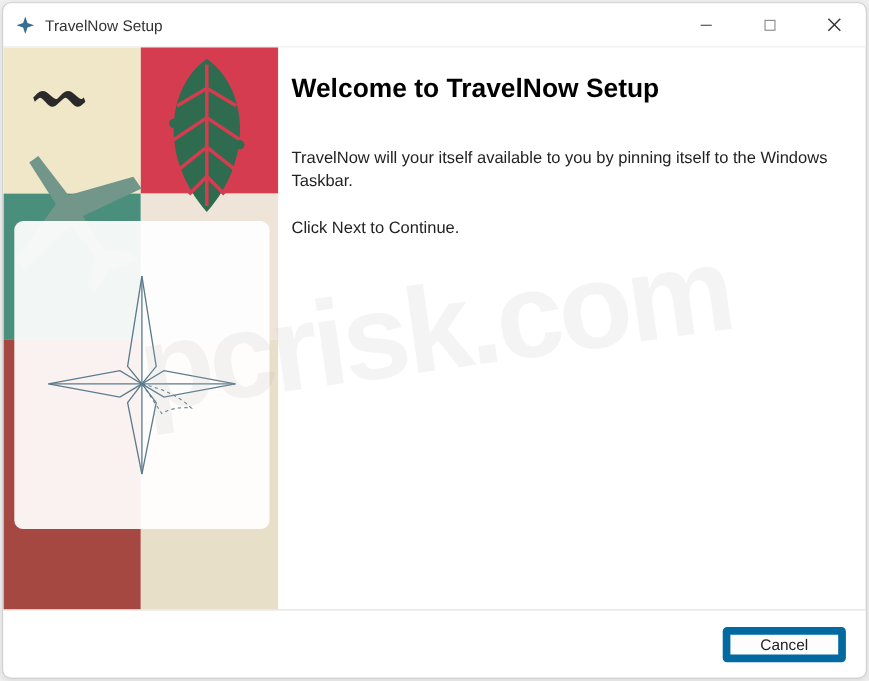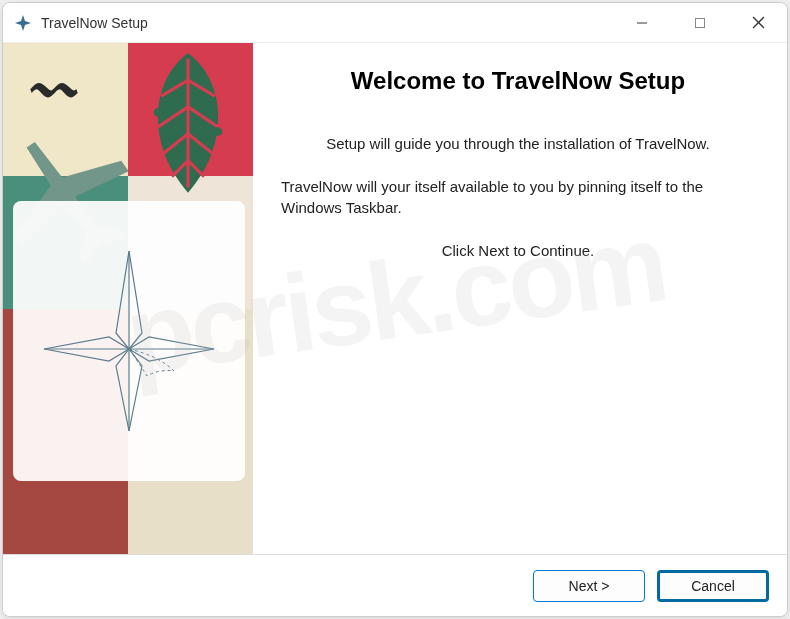--- a/index.html
+++ b/index.html
@@ -108,24 +108,23 @@
       display: flex;
       align-items: center;
       justify-content: center;
     }
     .compass {
       width: 180px;
       height: 200px;
     }
     .content {
       flex: 1;
-      padding: 24px 32px 24px 28px;
+      padding: 24px 32px 24px 12px;
       display: flex;
       flex-direction: column;
-      align-items: center;
     }
     .content h1 {
       font-size: 24px;
       font-weight: 700;
       color: #000000;
       margin-bottom: 38px;
       font-family: Arial, sans-serif;
     }
     .content p {
       font-size: 15px;
@@ -140,21 +139,21 @@
       display: flex;
       align-items: center;
       justify-content: flex-end;
       padding: 0 18px;
       gap: 12px;
       background: #ffffff;
     }
     .btn {
       min-width: 112px;
       height: 32px;
-      border: 3px solid #0369a1;
+      border: 7px solid #0369a1;
       border-radius: 4px;
       background: #fdfdfd;
       font-size: 14px;
       color: #222222;
       cursor: pointer;
       font-family: 'Segoe UI', Tahoma, sans-serif;
     }
     .btn.primary {
       border: 1.5px solid #0078d4;
     }
@@ -231,25 +230,23 @@
           <polygon points="5,108 70,96 90,108 70,120" fill="none" stroke="#5b7b8c" stroke-width="1.2"></polygon>
           <polygon points="175,108 110,96 90,108 110,120" fill="none" stroke="#5b7b8c" stroke-width="1.2"></polygon>
           <polygon points="90,190 103,125 90,108 77,125" fill="none" stroke="#5b7b8c" stroke-width="1.2"></polygon>
           <path d="M90 108 Q 120 115, 135 130 Q 120 128, 108 135 Q 100 122, 90 108" fill="none" stroke="#5b7b8c" stroke-width="1" stroke-dasharray="3 3"></path>
         </svg>
       </div>
     </div>
 
     <div class="content">
       <h1>Welcome to TravelNow Setup</h1>
-      <p>Setup will guide you through the installation of TravelNow.</p>
       <p>TravelNow will your itself available to you by pinning itself to the Windows Taskbar.</p>
       <p>Click Next to Continue.</p>
     </div>
 
     <div class="watermark">pcrisk.com</div>
   </div>
 
   <div class="footer">
-    <button class="btn primary">Next &gt;</button>
     <button class="btn">Cancel</button>
   </div>
 </div>
 
 </body></html>

